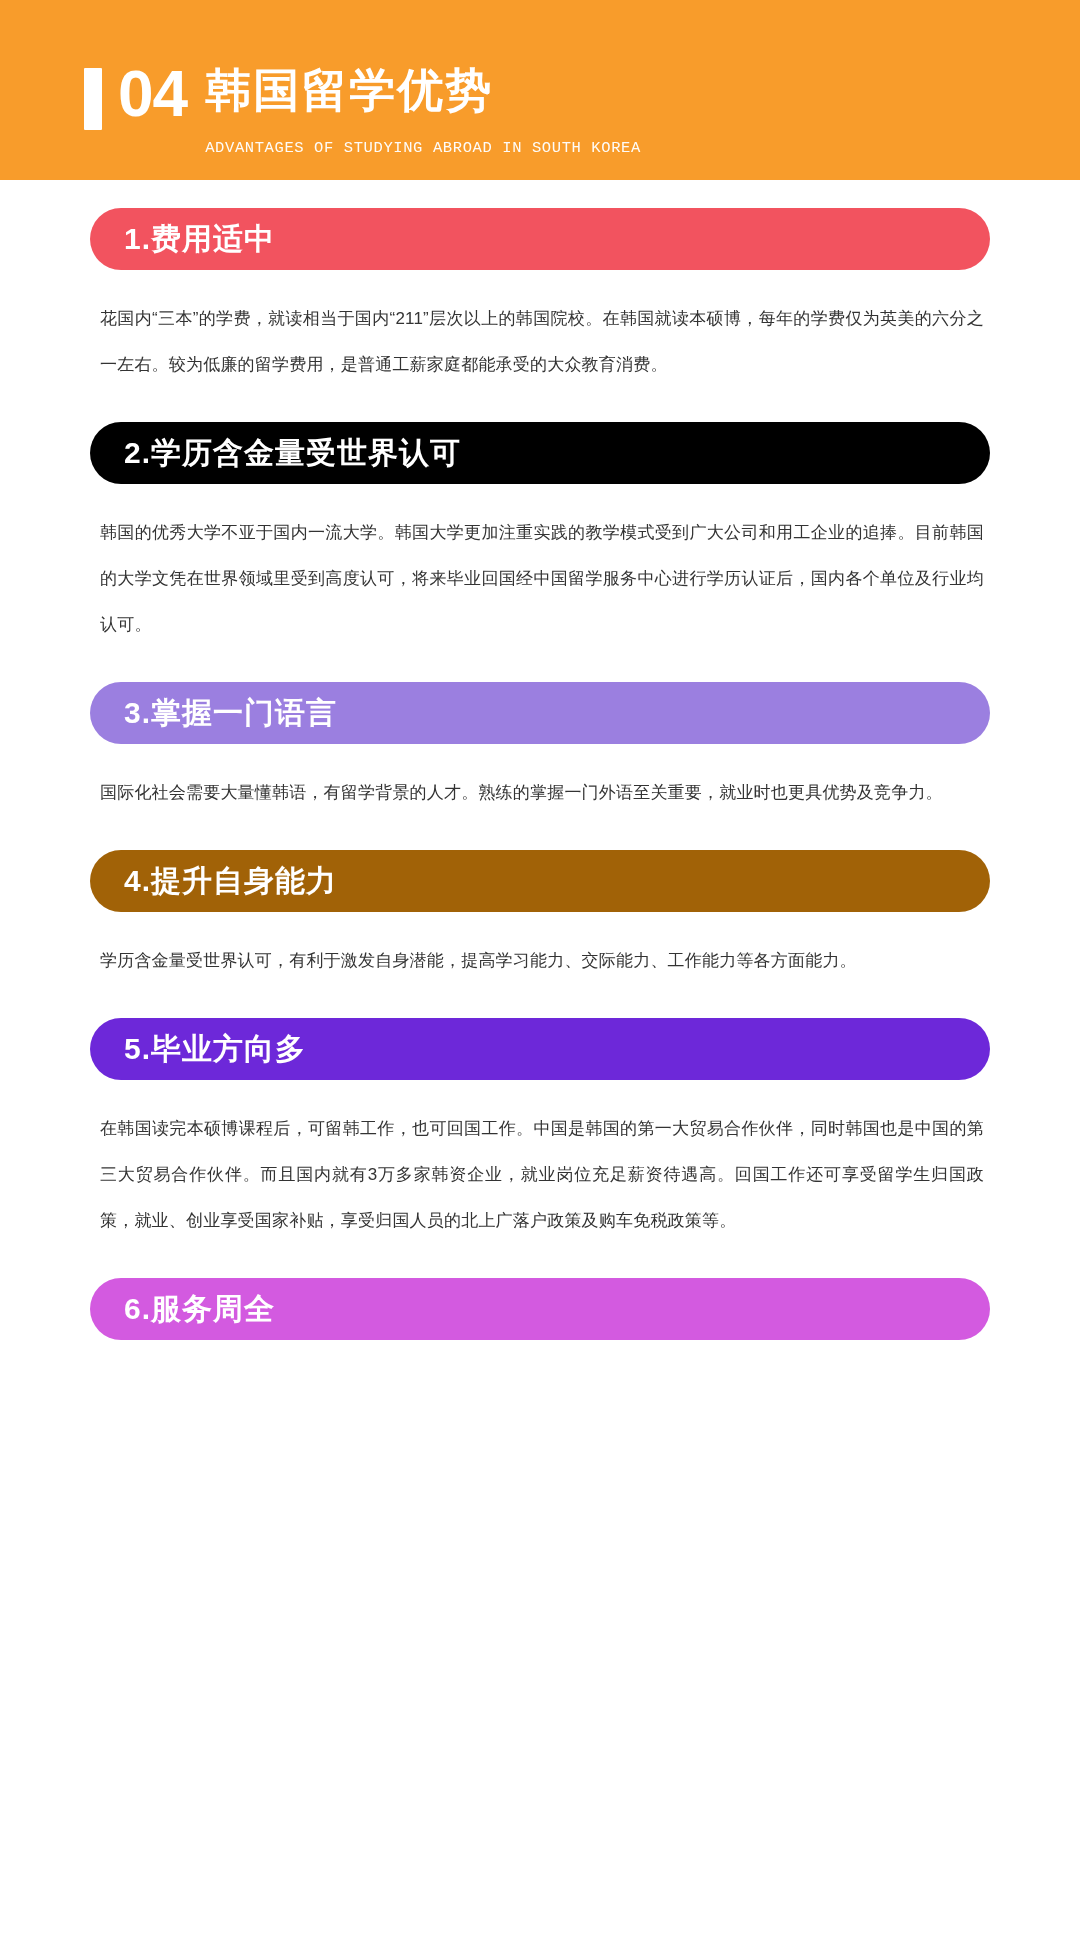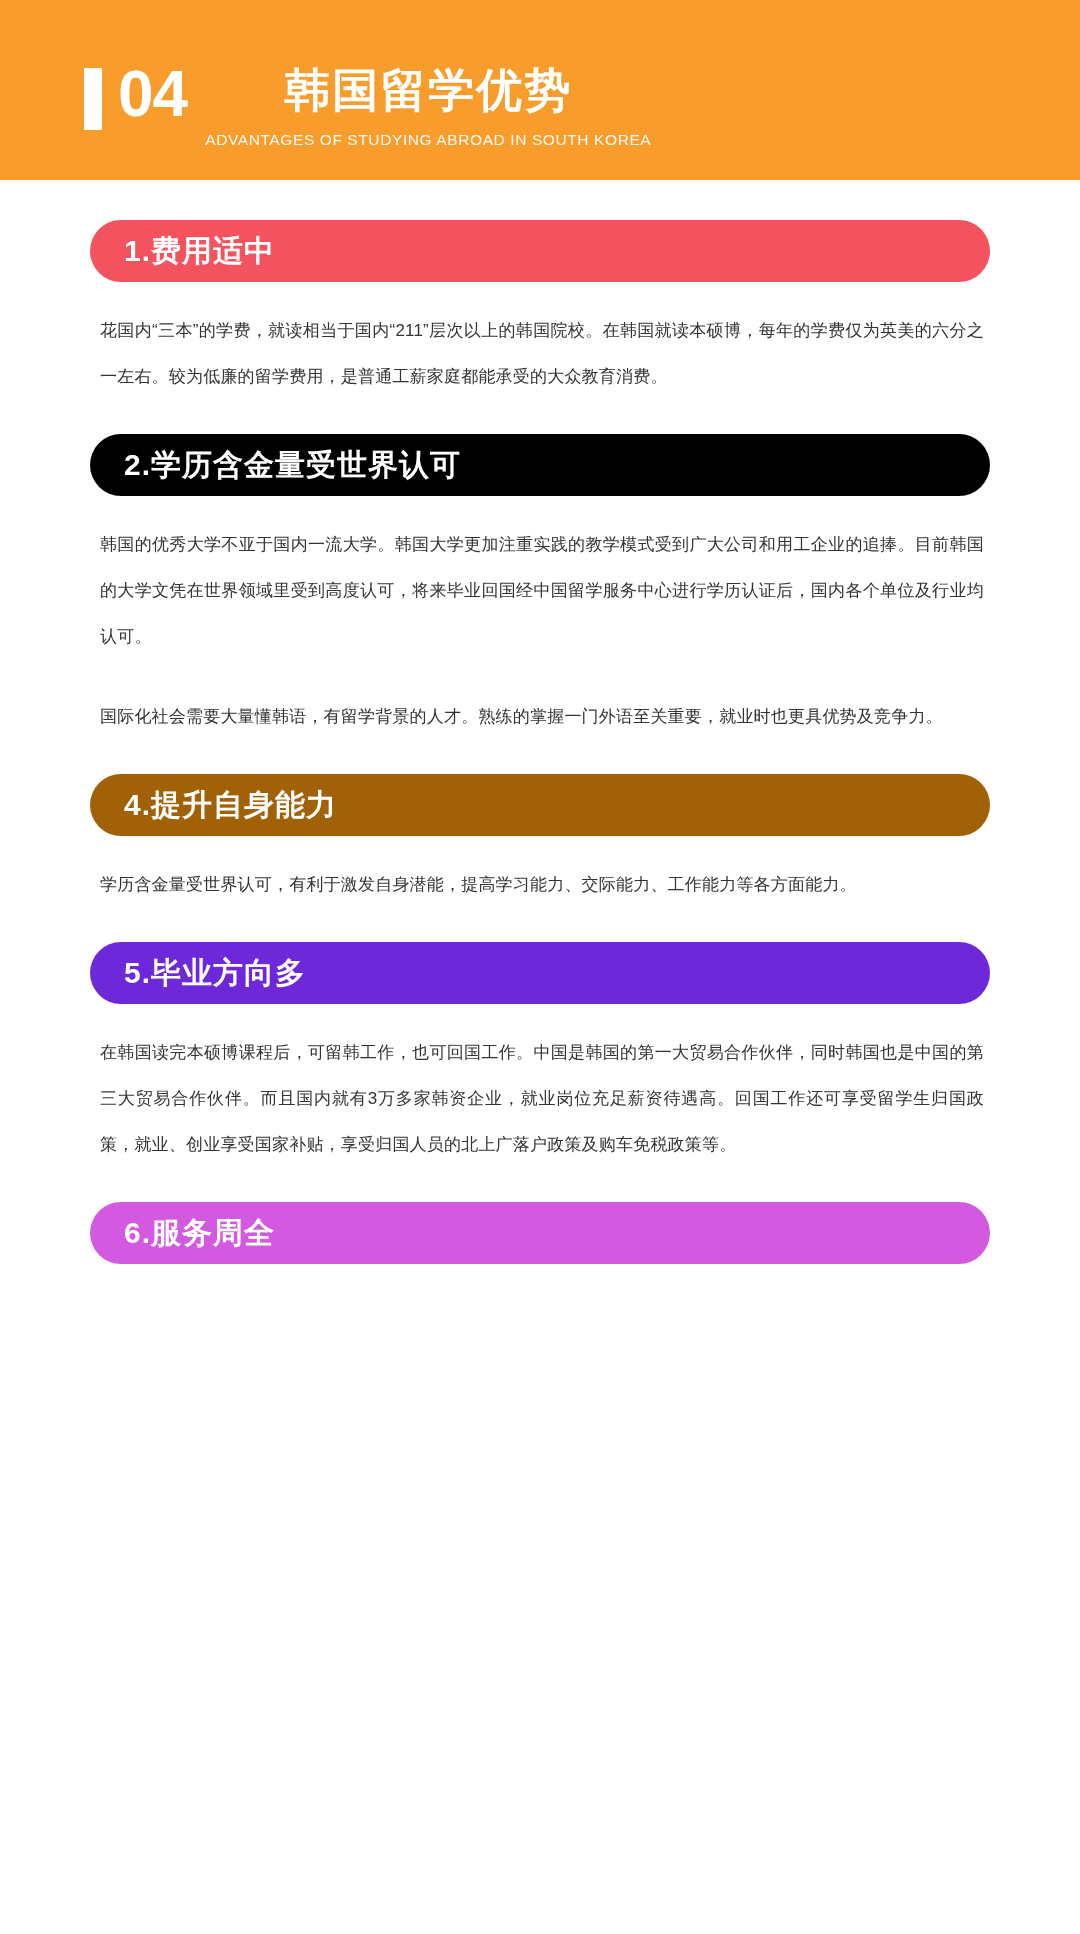--- a/index.html
+++ b/index.html
@@ -56,35 +56,34 @@
   .header-titles {
     padding-top: 2px;
   }
   .header-title-cn {
     font-size: 46px;
     line-height: 52px;
     font-weight: bold;
     color: #ffffff;
     letter-spacing: 2px;
     font-family: "Liberation Sans", "DejaVu Sans", sans-serif;
-    text-align: center;
   }
   .header-title-en {
     font-size: 15.5px;
     line-height: 20px;
     color: #ffffff;
     letter-spacing: 0.6px;
-    margin-top: 14px;
-    font-family: Liberation Sans, sans-serif;
+    margin-top: 22px;
+    font-family: Liberation Mono, monospace;
     opacity: 0.97;
   }
 
   
   .content {
-    padding: 40px 90px 0 90px;
+    padding: 28px 90px 0 90px;
   }
   .section {
     margin-bottom: 10px;
   }
   .section-head {
     border-radius: 34px;
     height: 62px;
     display: flex;
     align-items: center;
     padding-left: 34px;
@@ -141,20 +140,23 @@
     </div>
 
     <div class="section">
       <div class="section-head s-blue">
         <span class="section-head-text">2.学历含金量受世界认可</span>
       </div>
       <div class="section-body">韩国的优秀大学不亚于国内一流大学。韩国大学更加注重实践的教学模式受到广大公司和用工企业的追捧。目前韩国的大学文凭在世界领域里受到高度认可，将来毕业回国经中国留学服务中心进行学历认证后，国内各个单位及行业均认可。</div>
     </div>
 
     <div class="section">
+      <div class="section-head s-purple">
+        <span class="section-head-text">3.掌握一门语言</span>
+      </div>
       <div class="section-body">国际化社会需要大量懂韩语，有留学背景的人才。熟练的掌握一门外语至关重要，就业时也更具优势及竞争力。</div>
     </div>
 
     <div class="section">
       <div class="section-head s-green">
         <span class="section-head-text">4.提升自身能力</span>
       </div>
       <div class="section-body">学历含金量受世界认可，有利于激发自身潜能，提高学习能力、交际能力、工作能力等各方面能力。</div>
     </div>
 

